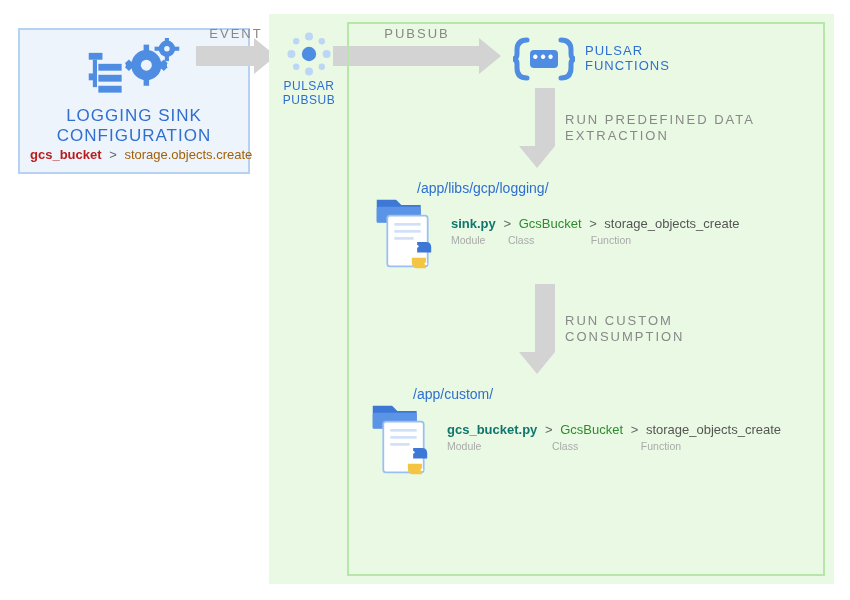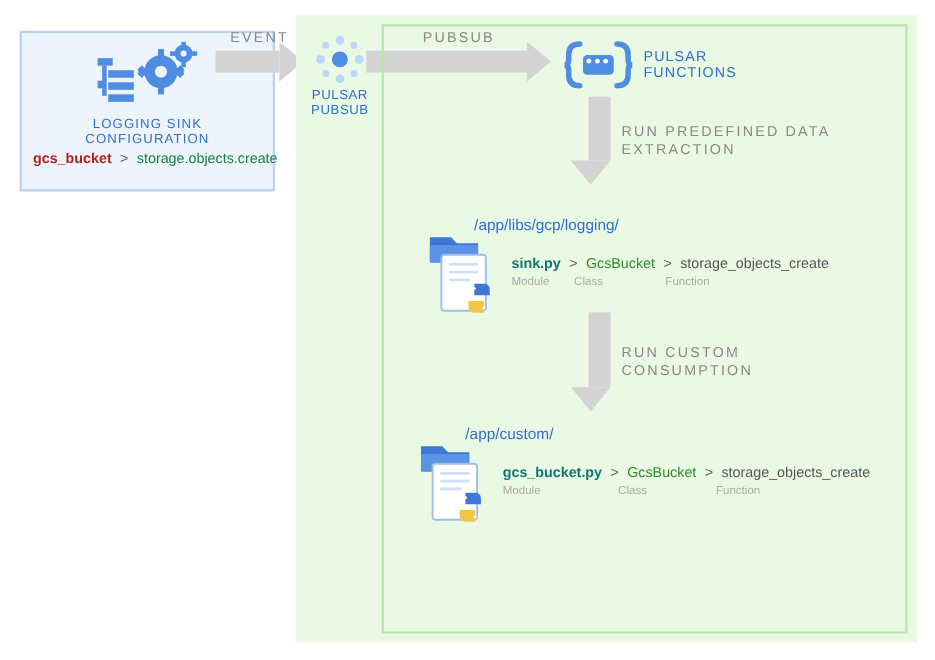--- a/index.html
+++ b/index.html
@@ -27,31 +27,31 @@
     padding: 8px 10px 6px;
   }
   .left-card .gears {
     display: block;
     margin: 0 auto 4px;
   }
   .left-card .title {
     text-align: center;
     letter-spacing: 1px;
     color: #2f6fd0;
-    font-size: 12px;
+    font-size: 17px;
     line-height: 1.15;
   }
   .left-card .code-line {
     margin-top: -6px;
     font-size: 13px;
     white-space: nowrap;
   }
   .left-card .code-line .bucket { color: #b91c1c; font-weight: 600; }
   .left-card .code-line .sep    { color: #666; padding: 0 4px; }
-  .left-card .code-line .method { color: #15803d; }
+  .left-card .code-line .method { color: #a16207; }
 
   
   .green-panel {
     position: absolute;
     left: 269px;
     top: 14px;
     width: 565px;
     height: 570px;
     background: #eaf9e4;
   }
@@ -296,21 +296,21 @@
 
     <div class="arrow-v" style="left:182px; top:64px; height:80px;">
       <div class="shaft"></div>
         <div class="head"></div>
       <div class="lbl">
         <span>RUN PREDEFINED DATA</span><br>
         <span>EXTRACTION</span>
       </div>
     </div>
 
-    <div class="pygroup" style="left:36px; top:156px;margin-top:16px;">
+    <div class="pygroup" style="left:22px; top:156px;">
       <div class="path">/app/libs/gcp/logging/</div>
       <div class="row">
         <div class="icons">
           <svg width="80" height="72" viewBox="0 0 90 82">
 
             <path d="M6 2 h22 l6 6 h22 v20 h-50 z" fill="#3d78d6"></path>
             <rect x="6" y="10" width="50" height="18" rx="2" fill="#5b93e6"></rect>
 
             <rect x="18" y="20" width="46" height="58" rx="3" fill="#fff" stroke="#9cbff1" stroke-width="2"></rect>
             <line x1="26" y1="30" x2="56" y2="30" stroke="#cfe0f8" stroke-width="3"></line>
@@ -344,21 +344,21 @@
 
     <div class="arrow-v" style="left:182px; top:260px; height:90px;">
       <div class="shaft"></div>
         <div class="head"></div>
       <div class="lbl">
         <span>RUN CUSTOM</span><br>
         <span>CONSUMPTION</span>
       </div>
     </div>
 
-    <div class="pygroup" style="left:28px; top:362px; width:440px;">
+    <div class="pygroup" style="left:18px; top:362px; width:440px;">
       <div class="path">/app/custom/</div>
       <div class="row">
         <div class="icons">
           <svg width="80" height="72" viewBox="0 0 90 82">
             <path d="M6 2 h22 l6 6 h22 v20 h-50 z" fill="#3d78d6"></path>
             <rect x="6" y="10" width="50" height="18" rx="2" fill="#5b93e6"></rect>
             <rect x="18" y="20" width="46" height="58" rx="3" fill="#fff" stroke="#9cbff1" stroke-width="2"></rect>
             <line x1="26" y1="30" x2="56" y2="30" stroke="#cfe0f8" stroke-width="3"></line>
             <line x1="26" y1="38" x2="56" y2="38" stroke="#cfe0f8" stroke-width="3"></line>
             <line x1="26" y1="46" x2="48" y2="46" stroke="#cfe0f8" stroke-width="3"></line>

